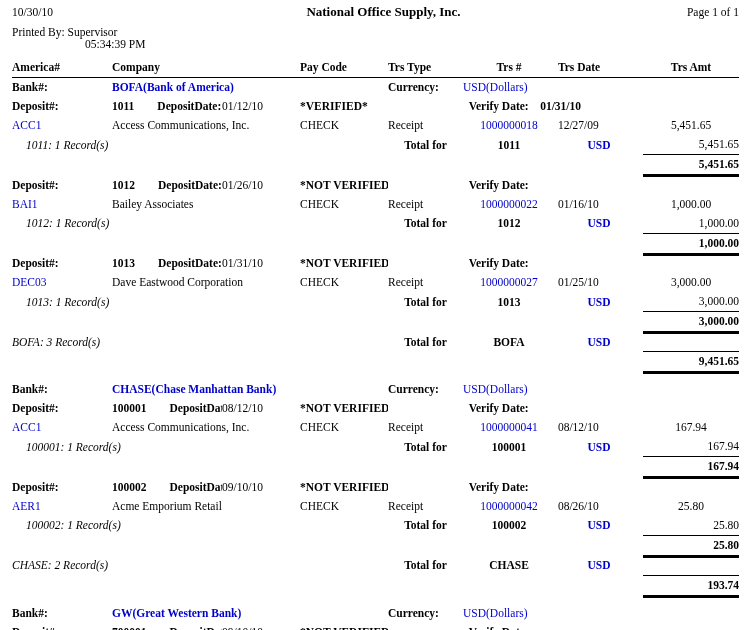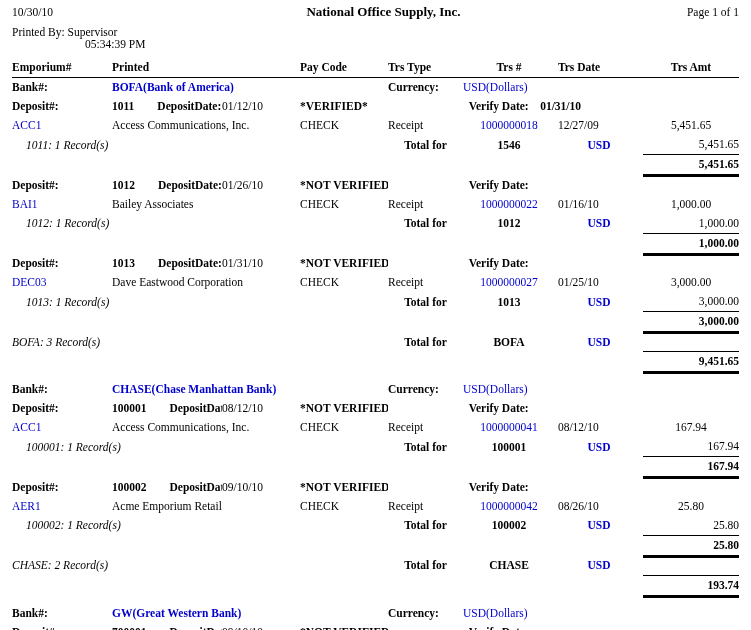--- a/index.html
+++ b/index.html
@@ -142,22 +142,22 @@
         <col class="c2">
         <col class="c3">
         <col class="c4">
       <col class="c5">
         <col class="c6">
         <col class="c7">
         <col class="c8">
     </colgroup>
     <tbody id="report-body">
         <tr class="colhdr">
-          <td>Emporium#</td>
-          <td>Printed</td>
+          <td>America#</td>
+          <td>Company</td>
           <td></td>
           <td>Pay Code</td>
           <td>Trs Type</td>
           <td class="r">Trs #</td>
           <td>&nbsp;Trs Date</td>
           <td class="r">Trs Amt</td>
         </tr>
         <tr>
           <td class="b">Bank#:</td>
           <td class="bluebold" colspan="2">BOFA(Bank of America)</td>
@@ -180,21 +180,21 @@
           <td>CHECK</td>
           <td>Receipt</td>
           <td class="blue r">1000000018</td>
           <td>&nbsp;12/27/09</td>
           <td class="r">5,451.65</td>
         </tr>
         <tr>
           <td class="ital indent1" colspan="3">1011: 1 Record(s)</td>
           <td></td>
           <td class="b r">Total for</td>
-          <td class="b c">1546</td>
+          <td class="b c">1011</td>
           <td class="bluebold c">USD</td>
           <td class="amt-single">5,451.65</td>
         </tr>
         <tr>
           <td colspan="7"></td>
           <td class="amt-total">5,451.65</td>
         </tr>
         <tr>
           <td class="b">Deposit#:</td>
           <td class="b">1012&nbsp;&nbsp;&nbsp;&nbsp;&nbsp;&nbsp;&nbsp;&nbsp;DepositDate:</td>

